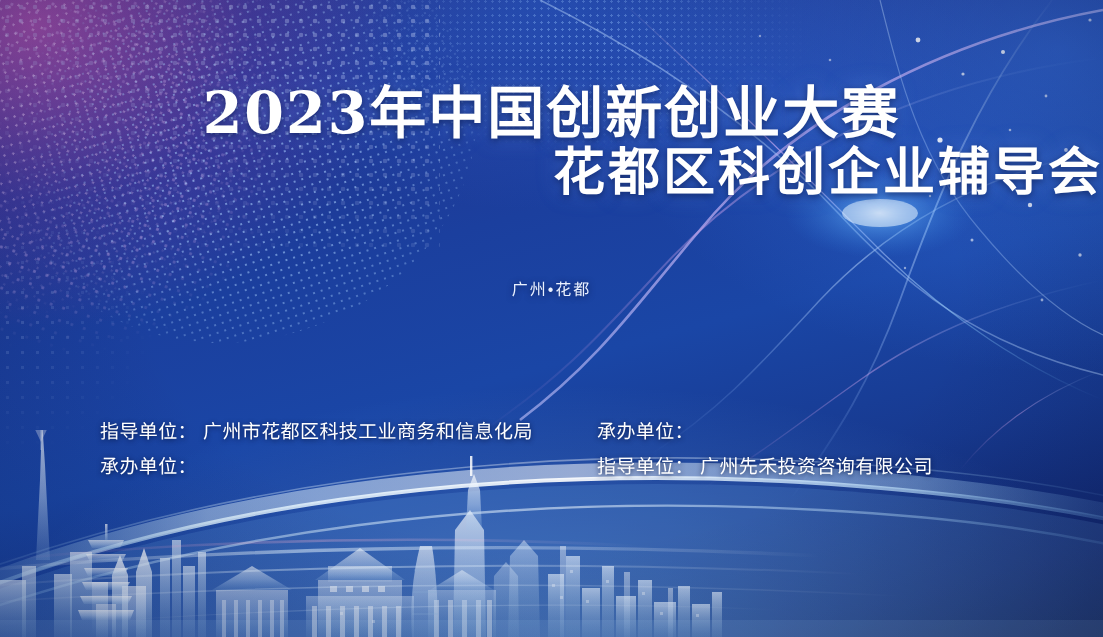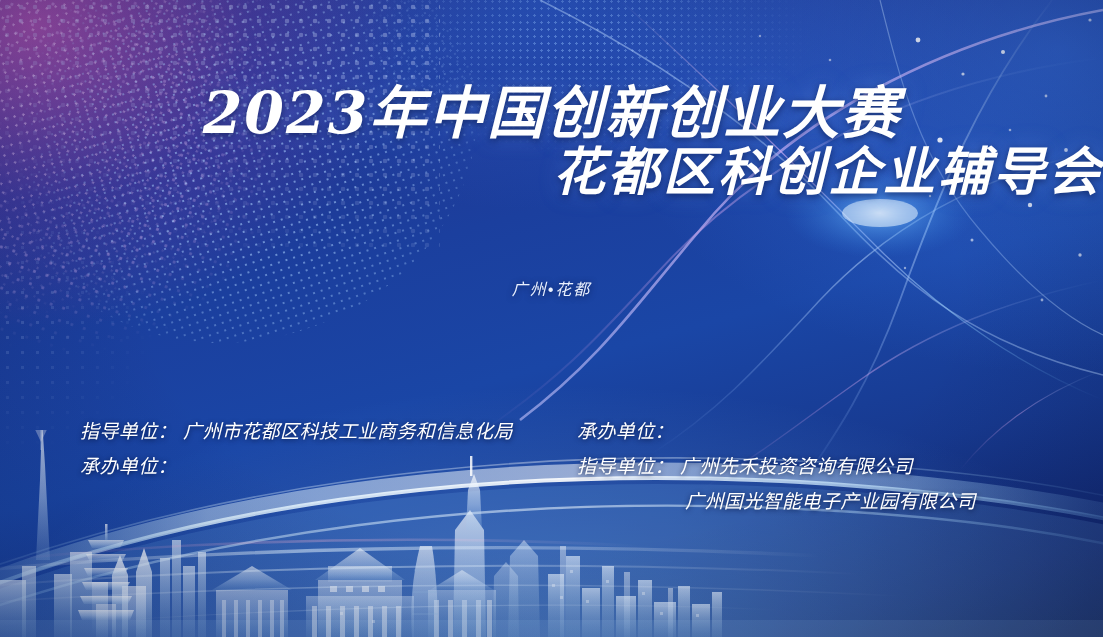--- a/index.html
+++ b/index.html
@@ -14,21 +14,20 @@
   .poster{
     position:relative;
     width:1103px; height:637px;
     overflow:hidden;
     background:
       radial-gradient(ellipse 760px 520px at 96% 8%,  rgba(60,120,230,.55) 0%, rgba(60,120,230,0) 62%),
       radial-gradient(ellipse 520px 420px at 3% 4%,   rgba(196,86,180,.72) 0%, rgba(120,60,170,.30) 42%, rgba(120,60,170,0) 72%),
       radial-gradient(ellipse 640px 300px at 50% 0%,  rgba(40,96,205,.60) 0%, rgba(40,96,205,0) 70%),
       radial-gradient(ellipse 900px 420px at 52% 104%, rgba(120,190,255,.40) 0%, rgba(40,90,190,0) 66%),
       linear-gradient(165deg,#3a2f86 0%, #23348f 16%, #1b3f9e 38%, #1a46a6 55%, #17398f 74%, #11266e 90%, #0c1b52 100%);
-    font-style: italic;
   }
 
   
   .layer{ position:absolute; inset:0; pointer-events:none; }
 
   
   .dots-tl{
     left:-40px; top:-60px; width:560px; height:430px;
     background-image:radial-gradient(circle, rgba(232,205,245,.50) 1.1px, transparent 1.4px);
     background-size:9px 9px;
@@ -111,21 +110,21 @@
     position:absolute; left:0; right:0; top:276px;
     text-align:center;
     font-size:16px;
     letter-spacing:2px;
     color:#eaf1ff;
     text-shadow:0 1px 6px rgba(5,18,60,.7);
   }
 
   .credits{
     position:absolute;
-    left:80px; top:414px;
+    left:100px; top:414px;
     width:940px;
     color:#ffffff;
     font-size:19px;
     line-height:35px;
     letter-spacing:.4px;
     text-shadow:0 1px 5px rgba(4,15,55,.85);
   }
   .cred-row{ display:flex; }
   .cred-col{ display:flex; flex-direction:column; }
   .col-left{ width:497px; }
@@ -433,21 +432,18 @@
       <div class="cred-col col-right">
         <div class="cred-item">
           <span class="cred-label">承办单位</span>
           <span class="cred-sep">：</span>
         </div>
         <div class="cred-item">
           <span class="cred-label">指导单位</span>
           <span class="cred-sep">：</span>
           <span class="cred-value">广州先禾投资咨询有限公司</span>
         </div>
-        <div class="cred-item indent">
-          <span class="cred-value">广州国光智能电子产业园有限公司</span>
-        </div>
       </div>
 
     </div>
   </div>
 
 </div>
 
 </body></html>

